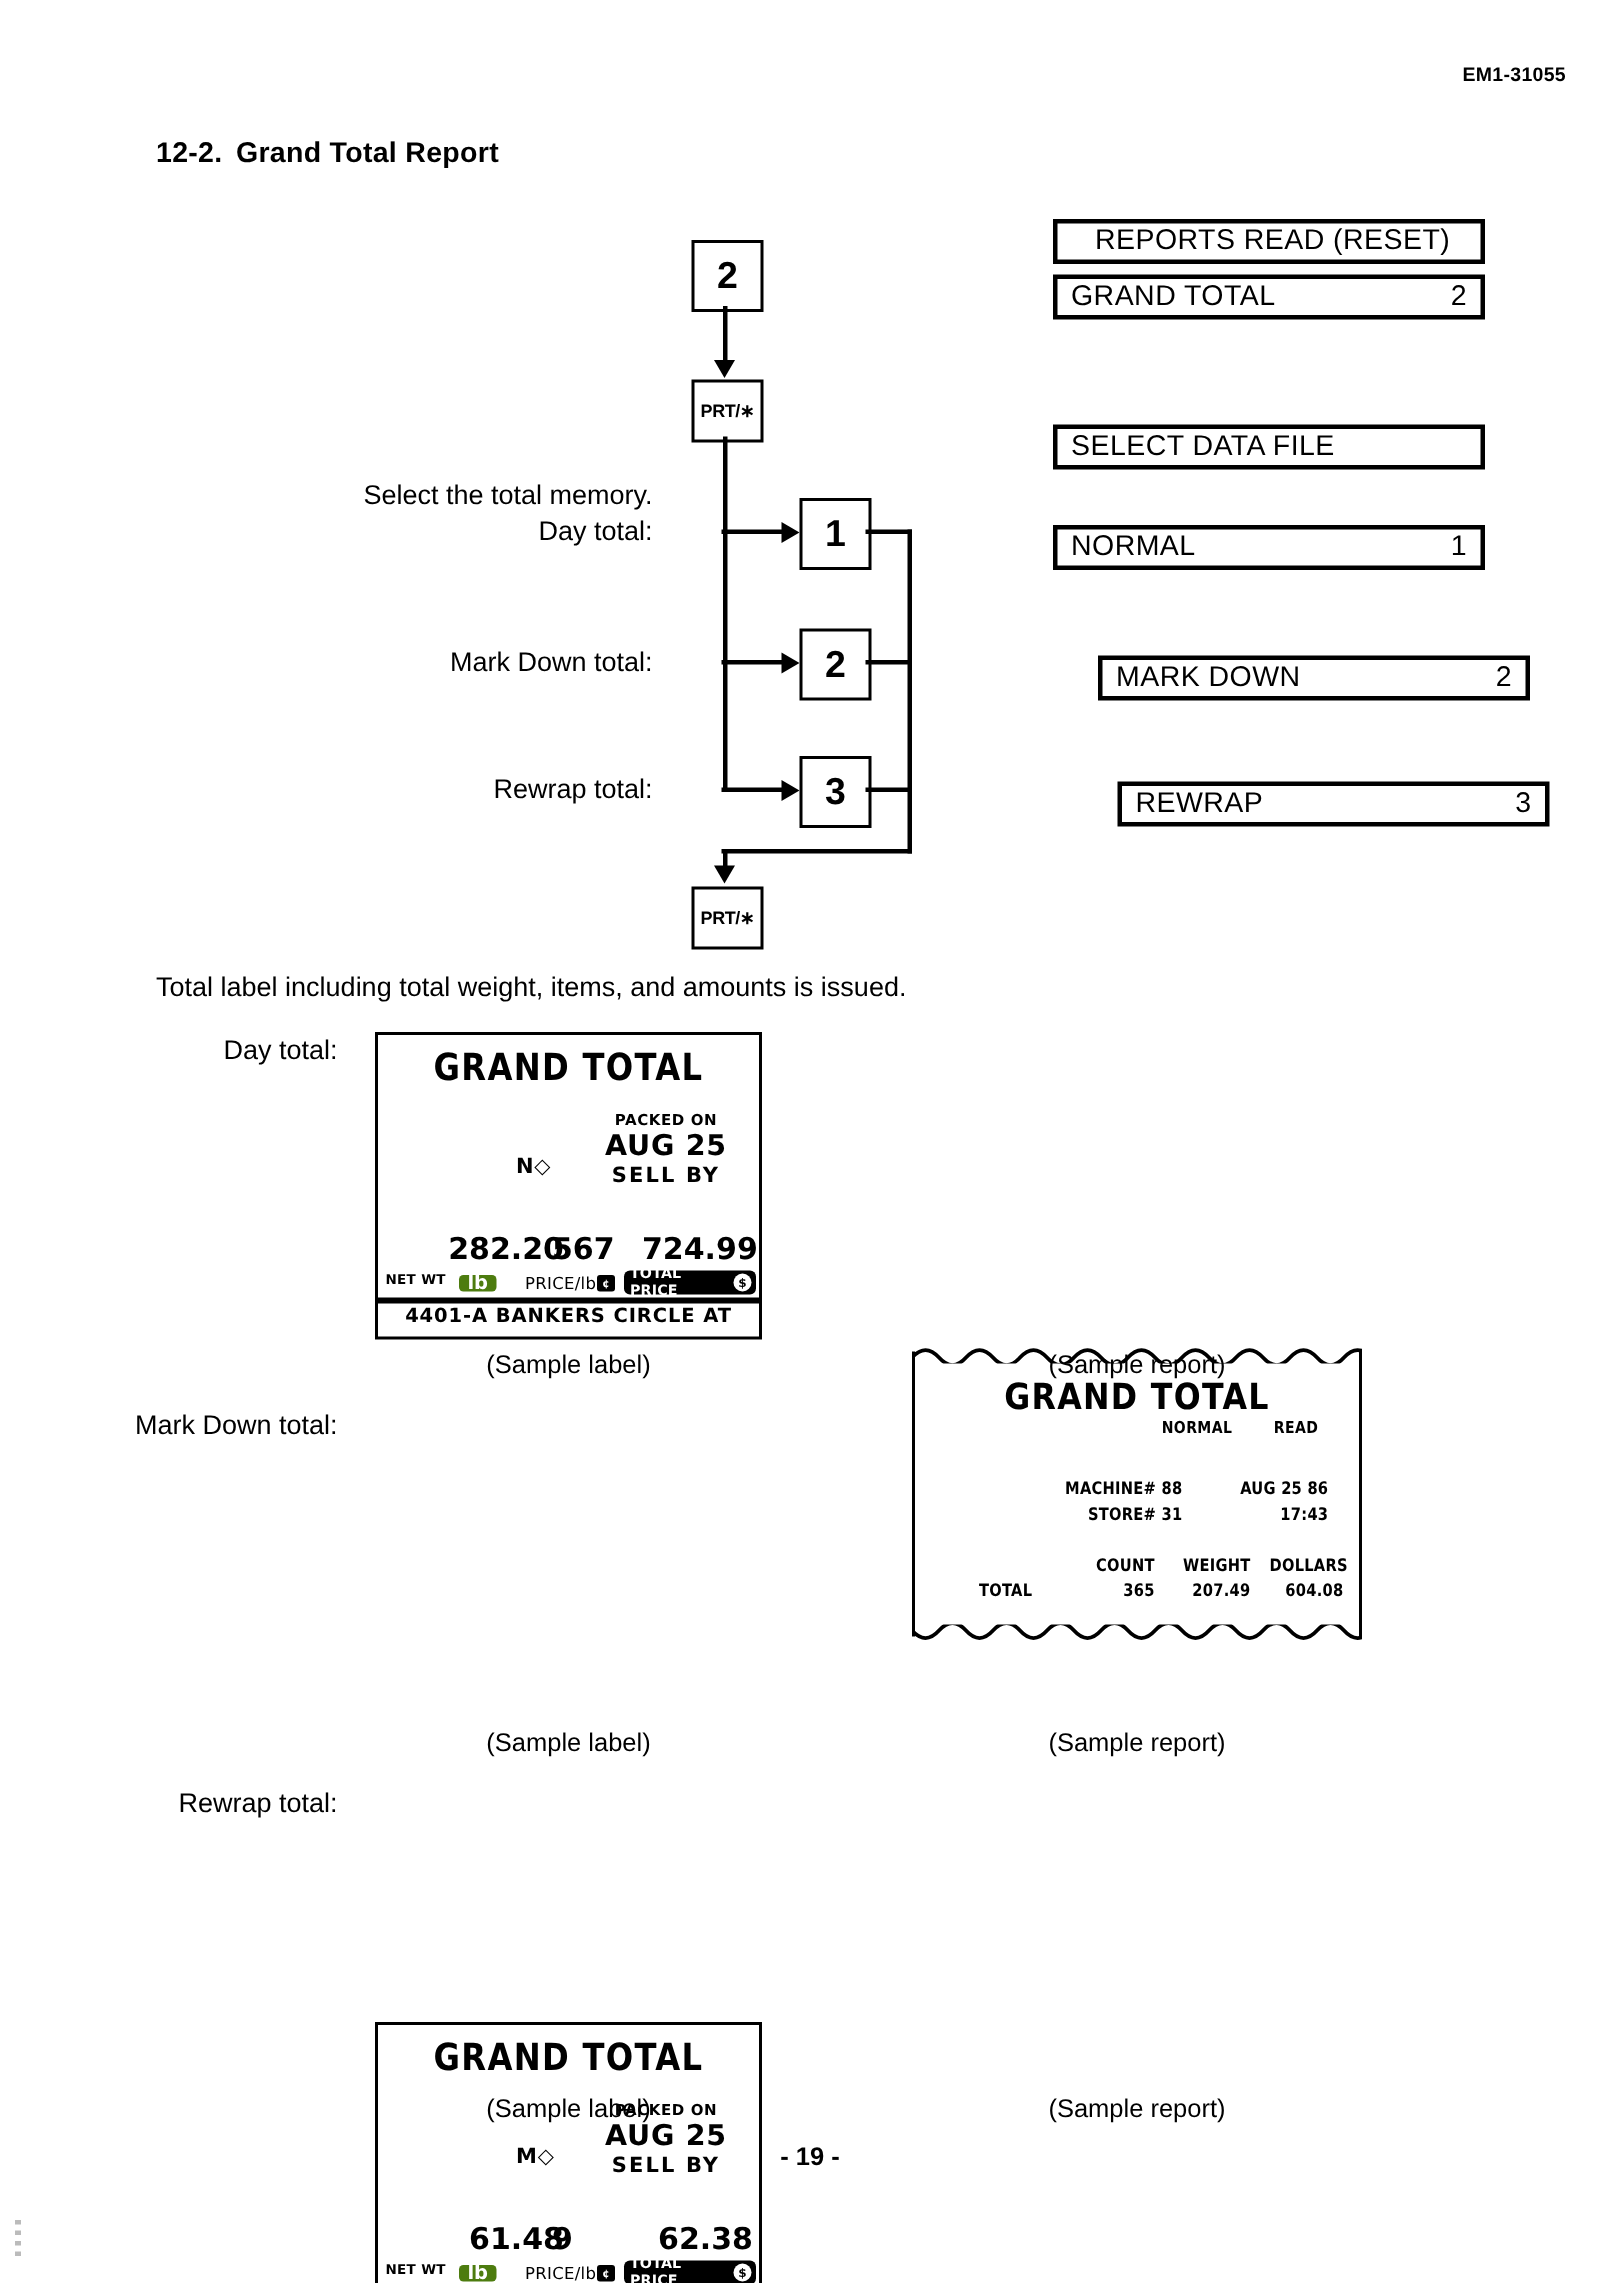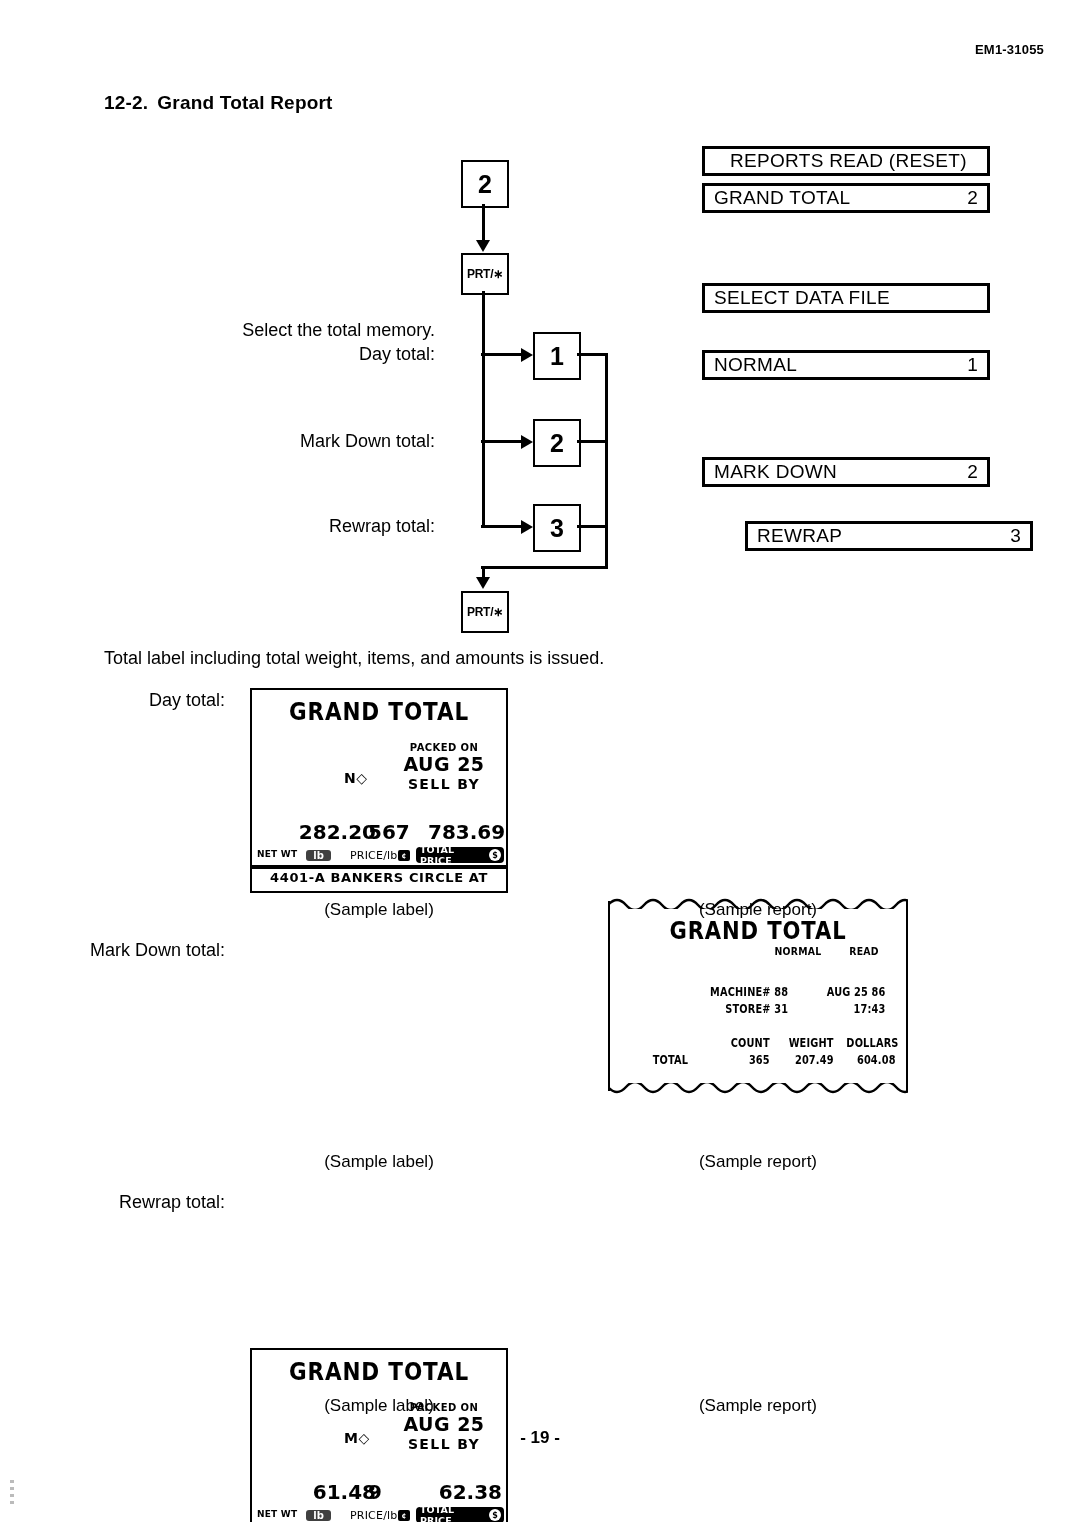--- a/index.html
+++ b/index.html
@@ -96,21 +96,21 @@
 
   .lbl-band{
     position:absolute;left:0;right:0;top:156px;height:19px;
     border-bottom:4px solid #000;
   }
   .lbl-band .netwt{
     position:absolute;left:5px;top:3px;font-size:9px;font-weight:bold;letter-spacing:.2px;
   }
   .lbl-band .icon-lb{
     position:absolute;left:54px;top:4px;width:25px;height:11px;
-    background:#404040;border-radius:3px;color:#fff;font-size:10px;
+    background:#4d7c0f;border-radius:3px;color:#fff;font-size:13px;
     display:flex;align-items:center;justify-content:center;font-weight:bold;
   }
   .lbl-band .pricelb{
     position:absolute;left:98px;top:3px;font-size:11px;font-weight:normal;letter-spacing:.2px;
   }
   .lbl-band .icon-c{
     position:absolute;left:146px;top:4px;width:12px;height:11px;
     background:#000;border-radius:2px;color:#fff;font-size:7px;
     display:flex;align-items:center;justify-content:center;font-weight:bold;
   }
@@ -244,21 +244,21 @@
   <span class="v">2</span>
 </div>
 <div class="abs disp" style="left:702px;top:283px;">
   <span class="t">SELECT DATA FILE</span>
   <span class="v"></span>
 </div>
 <div class="abs disp" style="left:702px;top:350px;">
   <span class="t">NORMAL</span>
   <span class="v">1</span>
 </div>
-<div class="abs disp" style="left:702px;top:437px;margin-top:20px;">
+<div class="abs disp" style="left:732px;top:437px;">
   <span class="t">MARK DOWN</span>
   <span class="v">2</span>
 </div>
 <div class="abs disp" style="left:702px;top:521px;margin-left:43px;">
   <span class="t">REWRAP</span>
   <span class="v">3</span>
 </div>
 
 <div class="abs" id="body-sentence">Total label including total weight, items, and amounts is issued.</div>
 
@@ -266,21 +266,21 @@
 
 <div class="abs label-card" style="left:250px;top:688px;">
   <div class="lbl-title">GRAND TOTAL</div>
   <div class="lbl-packed">PACKED ON</div>
   <div class="lbl-date">AUG 25</div>
   <div class="lbl-sellby">SELL  BY</div>
   <div class="lbl-mark">N◇</div>
   <div class="lbl-values">
     <span class="v1">282.20</span>
     <span class="v2">567</span>
-    <span class="v3">783.69</span>
+    <span class="v3">724.99</span>
   </div>
   <div class="lbl-band">
     <span class="netwt">NET WT</span>
     <span class="icon-lb">lb</span>
     <span class="pricelb">PRICE/lb</span>
     <span class="icon-c">¢</span>
     <span class="totalprice">
       <span>TOTAL PRICE</span>
       <span class="ds">$</span>
     </span>

